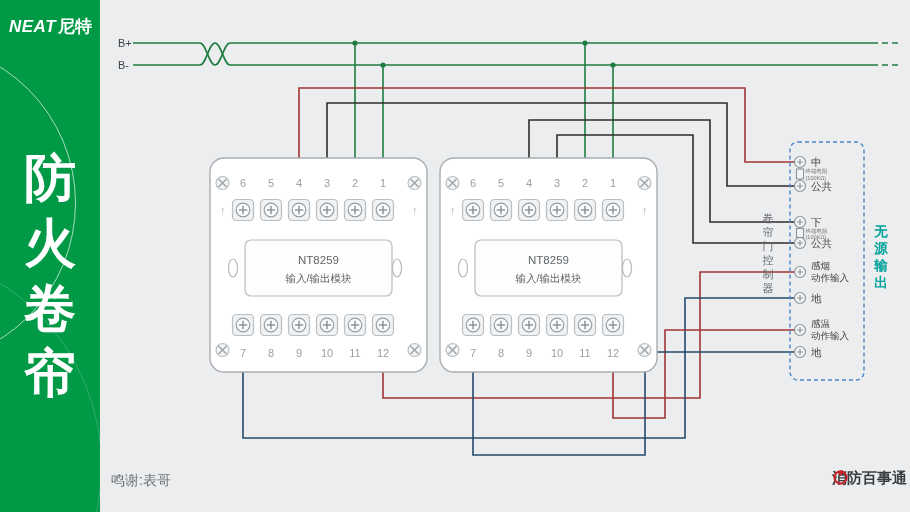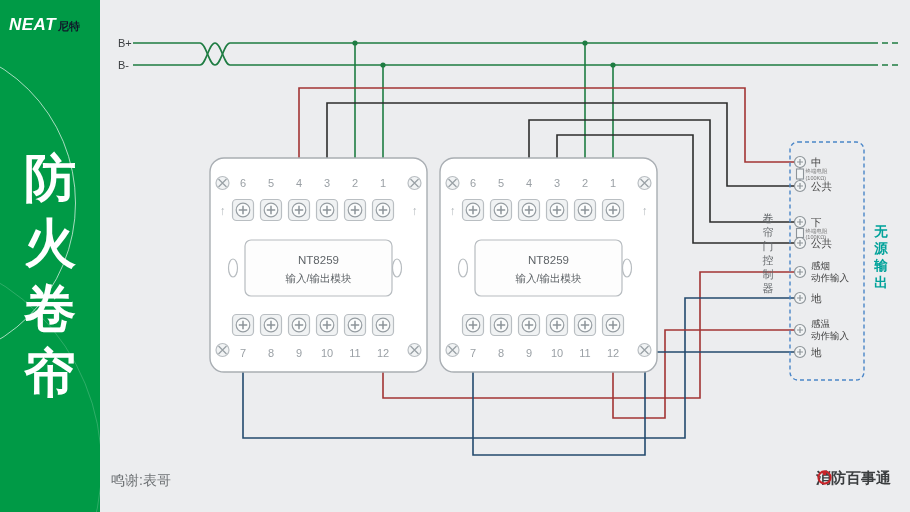--- a/index.html
+++ b/index.html
@@ -2,30 +2,30 @@
 <html><head>
 <meta charset="utf-8">
 <style>
   html,body{margin:0;padding:0;}
   body{width:910px;height:512px;overflow:hidden;font-family:"Liberation Sans",sans-serif;background:#ecedef;}
   .page{display:flex;width:910px;height:512px;}
   
   .sidebar{position:relative;flex:0 0 100px;width:100px;background:#009a46;overflow:hidden;}
   .logo{position:absolute;top:15px;left:9px;display:flex;align-items:baseline;gap:2px;z-index:3;white-space:nowrap;}
   .logo-en{color:#fff;font-weight:bold;font-style:italic;font-size:17px;letter-spacing:.5px;}
-  .logo-cn{color:#0f172a;font-weight:bold;font-size:11px;}
+  .logo-cn{color:#ffffff;font-weight:bold;font-size:17px;}
   .swoosh{position:absolute;width:320px;height:320px;border-radius:50%;border:1.5px solid rgba(255,255,255,.65);top:42px;left:-246px;z-index:1;}
   .swoosh2{position:absolute;width:430px;height:430px;border-radius:50%;border:1px solid rgba(255,255,255,.18);top:250px;left:-330px;z-index:1;}
   .vtitle{position:absolute;top:146px;left:0;width:100%;text-align:center;color:#fff;z-index:2;}
   .vtitle div{font-size:52px;line-height:65px;font-weight:600;}
   
   .canvas{position:relative;flex:1;background:#ecedef;}
   .canvas svg{position:absolute;top:0;left:0;}
   .credit{position:absolute;left:11px;top:472px;font-size:14px;color:#6f7376;}
-  .flogo{position:absolute;left:716px;top:469px;display:flex;align-items:center;gap:5px;color:#3b3e40;font-weight:bold;font-size:15px;}
+  .flogo{position:absolute;left:732px;top:469px;display:flex;align-items:center;gap:5px;color:#3b3e40;font-weight:bold;font-size:15px;}
 </style>
 </head>
 <body>
 
 <div class="page">
 
   <aside class="sidebar">
     <div class="logo">
       <span class="logo-en">NEAT</span>
       <span class="logo-cn">尼特</span>

